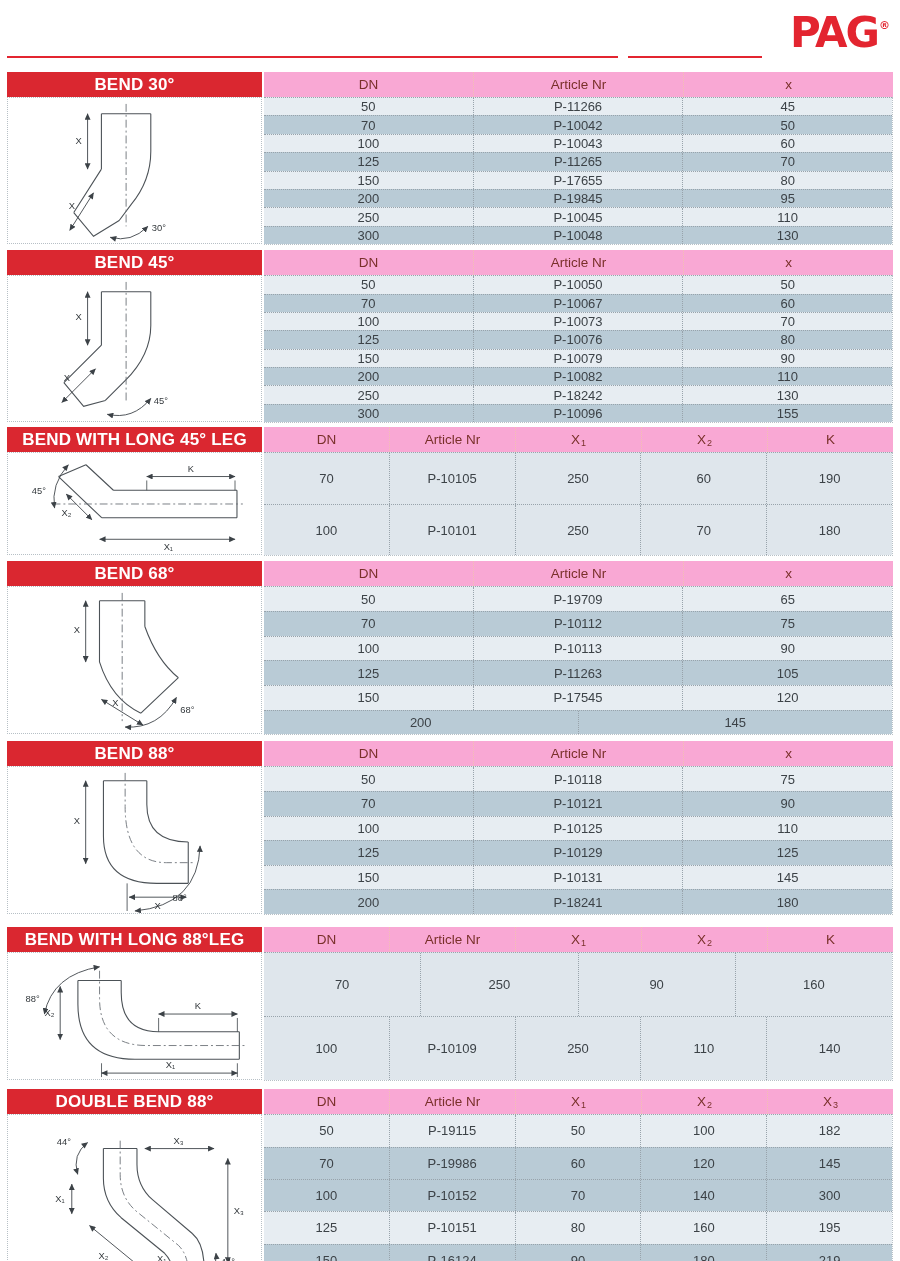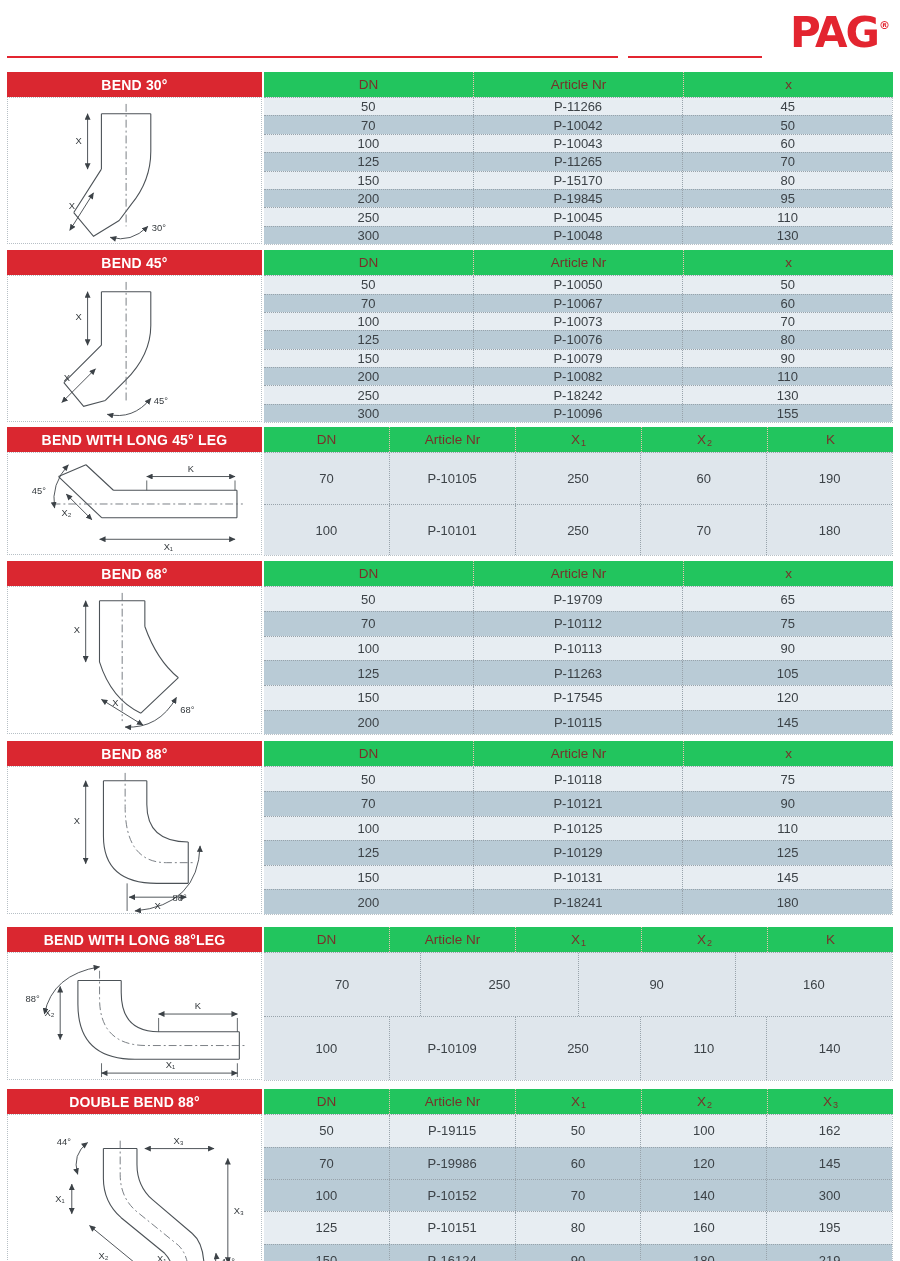--- a/index.html
+++ b/index.html
@@ -12,23 +12,23 @@
         font-size:42px;line-height:1.0;letter-spacing:-2px;font-family:"DejaVu Sans",sans-serif;}
   .logo .reg{font-size:11px;vertical-align:18px;letter-spacing:0;margin-left:1px;}
   .rule{position:absolute;top:44px;left:0;right:0;height:2px;}
   .rule .seg1{position:absolute;left:0;width:611px;height:2px;background:#e32530;}
   .rule .seg2{position:absolute;left:621px;width:134px;height:2px;background:#e32530;}
 
   
   section.product{}
   .sec-header{display:flex;height:25px;}
   .sec-title{width:255px;min-width:255px;background:#da2730;color:#ffffff;font-weight:bold;
-             font-size:14px;display:flex;align-items:center;justify-content:center;
+             font-size:17px;display:flex;align-items:center;justify-content:center;
              margin-right:2px;letter-spacing:.2px;}
-  .col-headers{flex:1;background:#22c55e;display:flex;}
+  .col-headers{flex:1;background:#f9a8d4;display:flex;}
   .col-h{flex:1;display:flex;align-items:center;justify-content:center;color:#79302a;
          font-size:13.5px;border-left:1px dotted #f2c0b2;}
   .col-h:first-child{border-left:none;}
   .col-h sub{font-size:9px;line-height:0;margin-left:1px;transform:translateY(3px);}
 
   .sec-body{display:flex;}
   .diagram{width:255px;min-width:255px;background:#ffffff;margin-right:2px;
            border:1px dotted #b7c0c6;box-sizing:border-box;}
   .diagram svg{display:block;}
   .rows{flex:1;display:flex;flex-direction:column;border-right:1px dotted #b7c0c6;
@@ -105,21 +105,21 @@
               <div class="cell">P-10043</div>
               <div class="cell">60</div>
             </div>
             <div class="row dark" style="height: 18.4px;">
               <div class="cell">125</div>
               <div class="cell">P-11265</div>
               <div class="cell">70</div>
             </div>
             <div class="row light" style="height: 18.4px;">
               <div class="cell">150</div>
-              <div class="cell">P-15170</div>
+              <div class="cell">P-17655</div>
               <div class="cell">80</div>
             </div>
             <div class="row dark" style="height: 18.4px;">
               <div class="cell">200</div>
               <div class="cell">P-19845</div>
               <div class="cell">95</div>
             </div>
             <div class="row light" style="height: 18.4px;">
               <div class="cell">250</div>
               <div class="cell">P-10045</div>
@@ -335,21 +335,20 @@
               <div class="cell">P-11263</div>
               <div class="cell">105</div>
             </div>
             <div class="row light" style="height: 24.66px;">
               <div class="cell">150</div>
               <div class="cell">P-17545</div>
               <div class="cell">120</div>
             </div>
             <div class="row dark" style="height: 24.66px;">
               <div class="cell">200</div>
-              <div class="cell">P-10115</div>
               <div class="cell">145</div>
             </div>
           </div>
         </div>
       </section>
       <section class="product" style="margin-bottom: 12px;">
         <div class="sec-header">
           <div class="sec-title">BEND 88°</div>
           <div class="col-headers">
             <div class="col-h">
@@ -535,21 +534,21 @@
     <path d="M210,140 Q212,158 192,161" stroke="#3c4247" stroke-width="0.9" fill="none" marker-start="url(#ms6)" marker-end="url(#me6)"></path>
               <text x="222" y="152" font-size="9.5" fill="#33383c" text-anchor="middle" font-family="Liberation Sans, sans-serif">44°</text>
             </svg>
           </div>
           <div class="rows">
             <div class="row light" style="height: 32.4px;">
               <div class="cell">50</div>
               <div class="cell">P-19115</div>
               <div class="cell">50</div>
               <div class="cell">100</div>
-              <div class="cell">162</div>
+              <div class="cell">182</div>
             </div>
             <div class="row dark" style="height: 32.4px;">
               <div class="cell">70</div>
               <div class="cell">P-19986</div>
               <div class="cell">60</div>
               <div class="cell">120</div>
               <div class="cell">145</div>
             </div>
             <div class="row dark" style="height: 32.4px;">
               <div class="cell">100</div>

